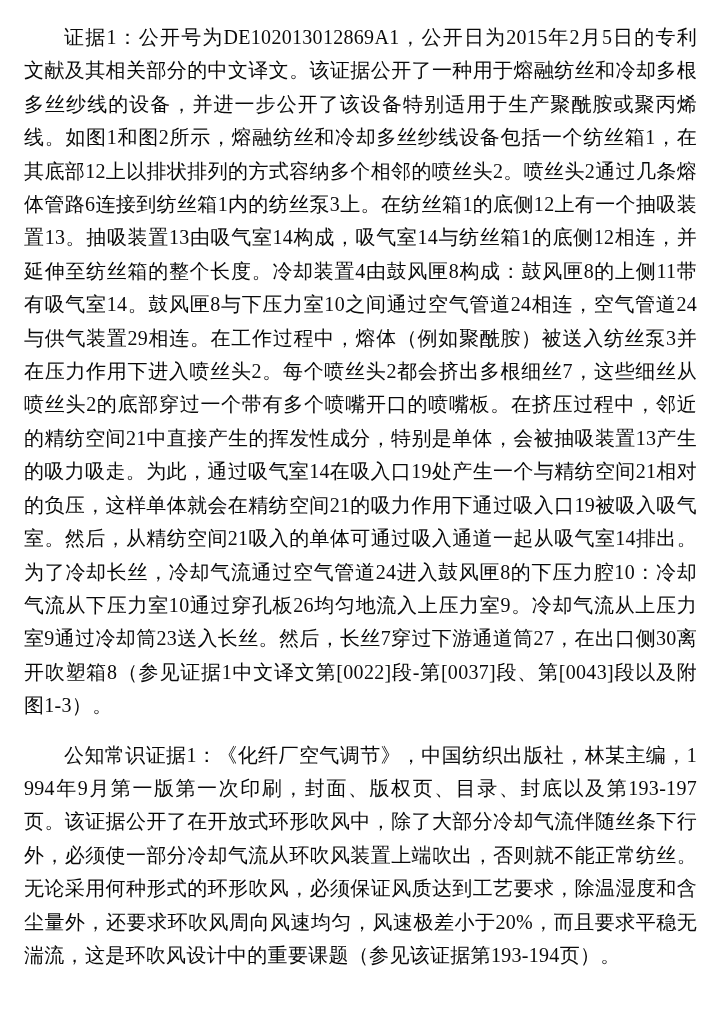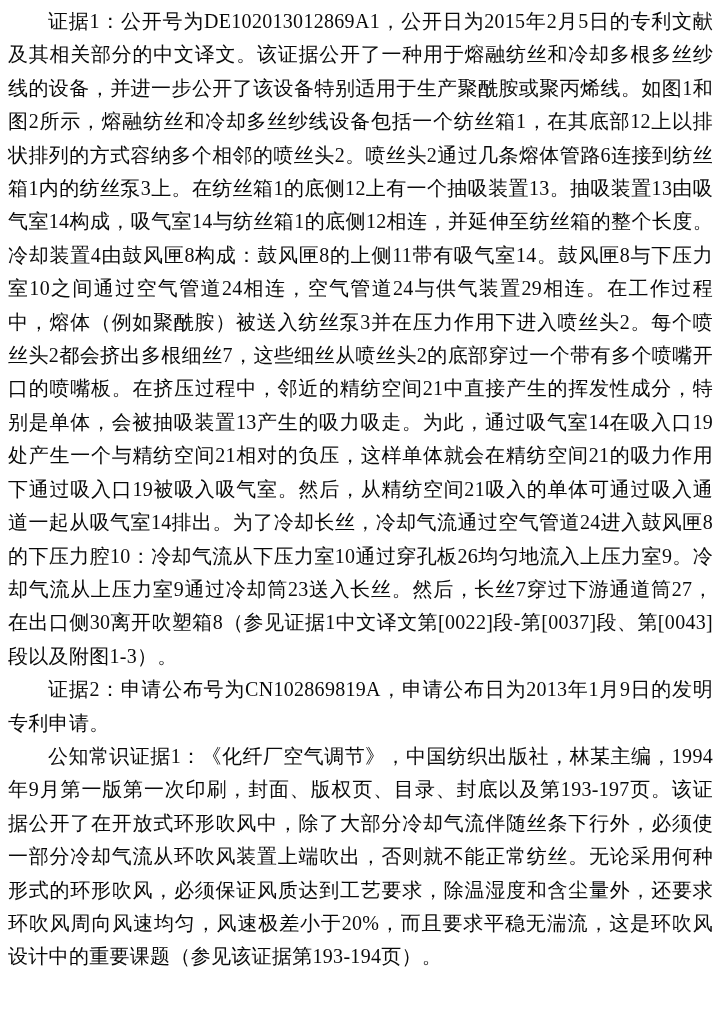--- a/index.html
+++ b/index.html
@@ -14,29 +14,28 @@
     box-sizing: border-box;
     background: #ffffff;
     padding: 5px 8px 6px 8px;
     font-family: "Liberation Serif", "DejaVu Serif", serif;
     font-size: 20px;
     line-height: 33.4px;
     color: #0a0a0a;
     overflow: hidden;
   }
   .para {
-    margin: 0;
+    margin: 16px;
     padding: 0;
     text-indent: 2em;
     text-align: justify;
     text-justify: inter-ideograph;
     word-break: break-all;
     letter-spacing: 0.3px;
   }
 </style>
 </head>
 <body>
 
 <div class="page">
   <p class="para">证据1：公开号为DE102013012869A1，公开日为2015年2月5日的专利文献及其相关部分的中文译文。该证据公开了一种用于熔融纺丝和冷却多根多丝纱线的设备，并进一步公开了该设备特别适用于生产聚酰胺或聚丙烯线。如图1和图2所示，熔融纺丝和冷却多丝纱线设备包括一个纺丝箱1，在其底部12上以排状排列的方式容纳多个相邻的喷丝头2。喷丝头2通过几条熔体管路6连接到纺丝箱1内的纺丝泵3上。在纺丝箱1的底侧12上有一个抽吸装置13。抽吸装置13由吸气室14构成，吸气室14与纺丝箱1的底侧12相连，并延伸至纺丝箱的整个长度。冷却装置4由鼓风匣8构成：鼓风匣8的上侧11带有吸气室14。鼓风匣8与下压力室10之间通过空气管道24相连，空气管道24与供气装置29相连。在工作过程中，熔体（例如聚酰胺）被送入纺丝泵3并在压力作用下进入喷丝头2。每个喷丝头2都会挤出多根细丝7，这些细丝从喷丝头2的底部穿过一个带有多个喷嘴开口的喷嘴板。在挤压过程中，邻近的精纺空间21中直接产生的挥发性成分，特别是单体，会被抽吸装置13产生的吸力吸走。为此，通过吸气室14在吸入口19处产生一个与精纺空间21相对的负压，这样单体就会在精纺空间21的吸力作用下通过吸入口19被吸入吸气室。然后，从精纺空间21吸入的单体可通过吸入通道一起从吸气室14排出。为了冷却长丝，冷却气流通过空气管道24进入鼓风匣8的下压力腔10：冷却气流从下压力室10通过穿孔板26均匀地流入上压力室9。冷却气流从上压力室9通过冷却筒23送入长丝。然后，长丝7穿过下游通道筒27，在出口侧30离开吹塑箱8（参见证据1中文译文第[0022]段-第[0037]段、第[0043]段以及附图1-3）。</p>
-  <p class="para">证据2：申请公布号为CN102869819A，申请公布日为2013年1月9日的发明专利申请。</p>
   <p class="para">公知常识证据1：《化纤厂空气调节》，中国纺织出版社，林某主编，1994年9月第一版第一次印刷，封面、版权页、目录、封底以及第193-197页。该证据公开了在开放式环形吹风中，除了大部分冷却气流伴随丝条下行外，必须使一部分冷却气流从环吹风装置上端吹出，否则就不能正常纺丝。无论采用何种形式的环形吹风，必须保证风质达到工艺要求，除温湿度和含尘量外，还要求环吹风周向风速均匀，风速极差小于20%，而且要求平稳无湍流，这是环吹风设计中的重要课题（参见该证据第193-194页）。</p>
 </div>
 
 </body></html>

